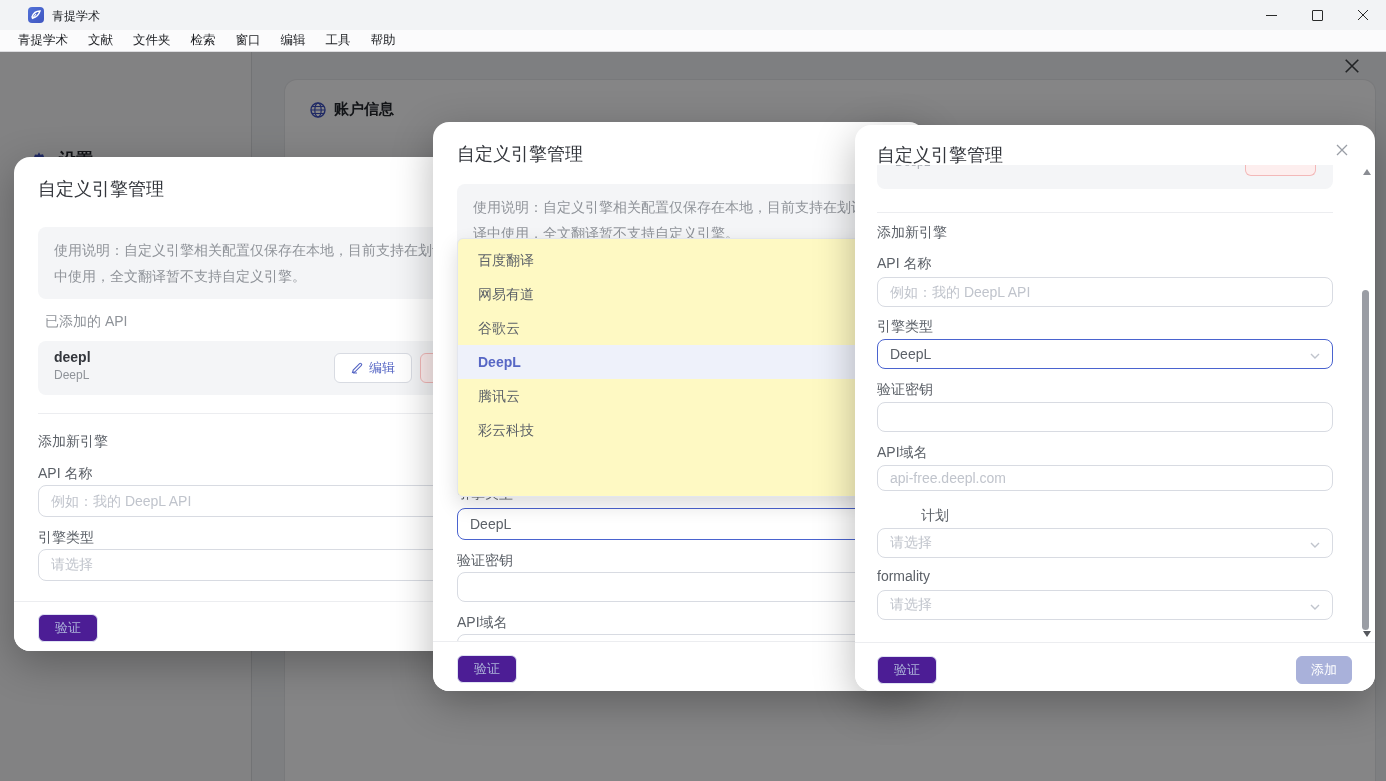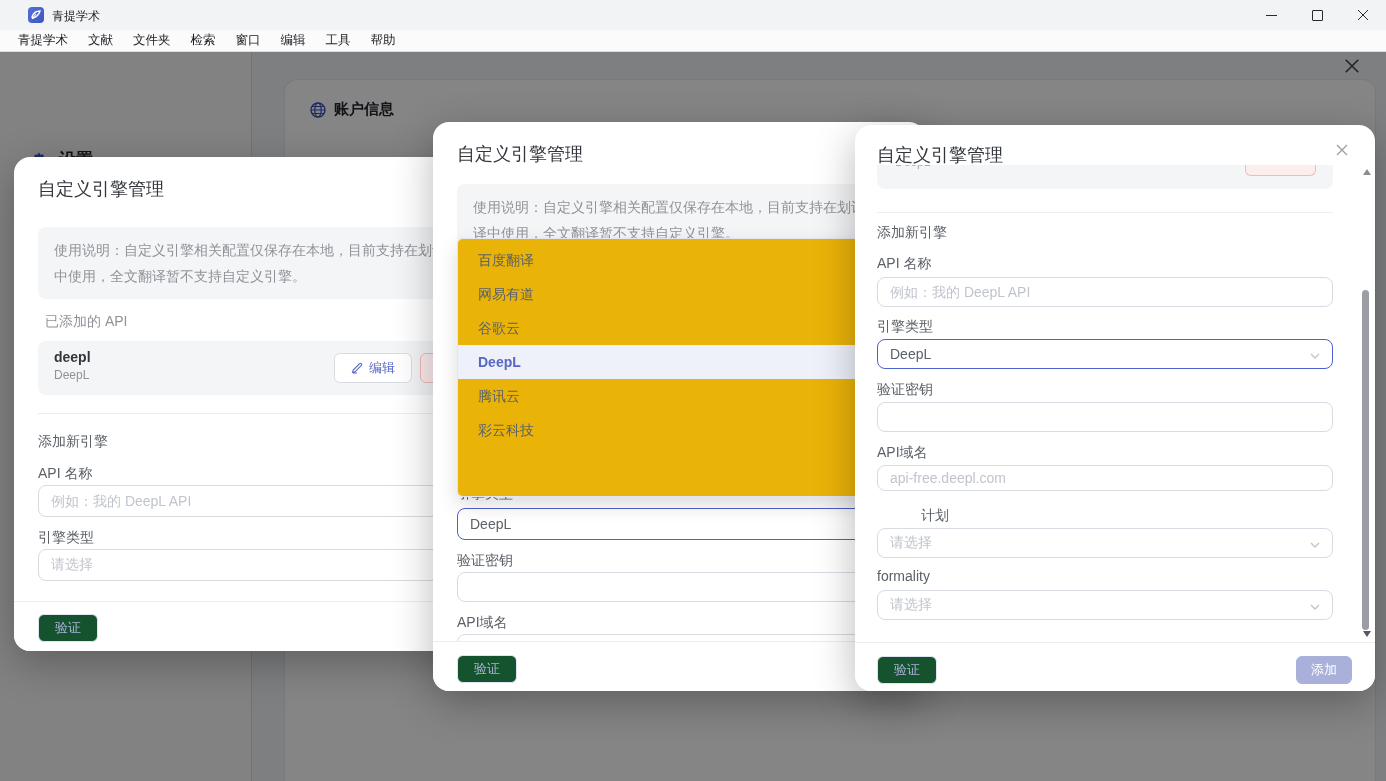--- a/index.html
+++ b/index.html
@@ -40,35 +40,35 @@
   .note-box { position:absolute; background:#f4f5f7; border-radius:8px; padding:10px 16px; font-size:14px; line-height:26px; color:#8f9399; }
   .sec-label { position:absolute; font-size:14px; color:#8f9399; }
   .field-label { position:absolute; font-size:14px; color:#5c6168; }
   .text-input { position:absolute; height:32px; border:1px solid #d8dbe2; border-radius:8px; background:#fff; font-size:14px; color:#5c6168; padding:0 12px; outline:none; font-family:inherit; }
   .text-input::placeholder { color:#c0c4cc; }
   .select-box { position:absolute; height:32px; border:1px solid #d8dbe2; border-radius:8px; background:#fff; display:flex; align-items:center; padding:0 12px; font-size:14px; color:#5c6168; }
   .select-box.focused { border-color:#4a63cf; }
   .select-box .ph { color:#c0c4cc; }
   .select-box .chev { position:absolute; right:11px; top:10px; }
   .divider { position:absolute; border-top:1px solid #ecedf0; }
-  .btn-verify { position:absolute; height:28px; padding:0 16px; background:#14532d; border:1px solid #dfe3f3; border-radius:6px; color:#acb3d9; font-size:13px; line-height:26px; text-align:center; }
+  .btn-verify { position:absolute; height:28px; padding:0 16px; background:#4c1d95; border:1px solid #dfe3f3; border-radius:6px; color:#acb3d9; font-size:13px; line-height:26px; text-align:center; }
   .btn-add { position:absolute; height:28px; width:56px; background:#a9b1da; border:1px solid #a9b1da; border-radius:6px; color:#ffffff; font-size:13px; line-height:26px; text-align:center; }
   .modal-footer { position:absolute; left:0; width:100%; background:#fff; border-top:1px solid #ecedf0; border-radius:0 0 16px 16px; }
 
   
   .modal-left { left:14px; top:157px; width:504px; height:494px; z-index:10; }
   .api-card { position:absolute; left:24px; top:184px; width:456px; height:54px; background:#f4f5f7; border-radius:8px; }
   .api-card .nm { position:absolute; left:16px; top:8px; font-size:14px; font-weight:700; color:#33363c; }
   .api-card .tp { position:absolute; left:16px; top:27px; font-size:12px; color:#8f9399; }
   .btn-edit { position:absolute; left:296px; top:12px; width:78px; height:30px; background:#fff; border:1px solid #d8dbe2; border-radius:6px; color:#5767c5; font-size:13px; display:flex; align-items:center; justify-content:center; gap:6px; }
   .btn-delete { position:absolute; left:382px; top:12px; width:58px; height:30px; background:#fdeeee; border:1px solid #f3b8b8; border-radius:6px; }
 
   
   .modal-mid { left:433px; top:122px; width:492px; height:569px; z-index:20; }
-  .dropdown { position:absolute; left:24px; top:116px; width:412px; height:259px; background:#eab308; border:1px solid #e3e6ee; border-radius:6px; box-shadow:0 8px 20px rgba(0,0,0,0.14); overflow:hidden; padding-top:4px; z-index:3; }
+  .dropdown { position:absolute; left:24px; top:116px; width:412px; height:259px; background:#fef9c3; border:1px solid #e3e6ee; border-radius:6px; box-shadow:0 8px 20px rgba(0,0,0,0.14); overflow:hidden; padding-top:4px; z-index:3; }
   .dropdown li { list-style:none; height:34px; line-height:34px; padding-left:20px; font-size:14px; color:#5c6168; }
   .dropdown li.selected { background:#eef1fa; color:#5767c5; font-weight:700; }
 
   
   .modal-right { left:855px; top:125px; width:520px; height:566px; z-index:30; }
   .modal-close { position:absolute; right:26px; top:18px; }
   .cut-card { position:absolute; left:22px; top:40px; width:456px; height:24px; background:#f4f5f7; border-radius:0 0 8px 8px; overflow:hidden; }
   .cut-card .txt-sliver { position:absolute; left:18px; top:-10px; font-size:12px; color:#a9adb4; }
   .cut-card .pink-sliver { position:absolute; left:368px; top:-1px; width:71px; height:12px; background:#fdeeee; border:1px solid #f3b8b8; border-top:none; border-radius:0 0 6px 6px; }
   .scroll-thumb { position:absolute; left:507px; top:165px; width:7px; height:340px; background:#9a9da4; border-radius:4px; }

